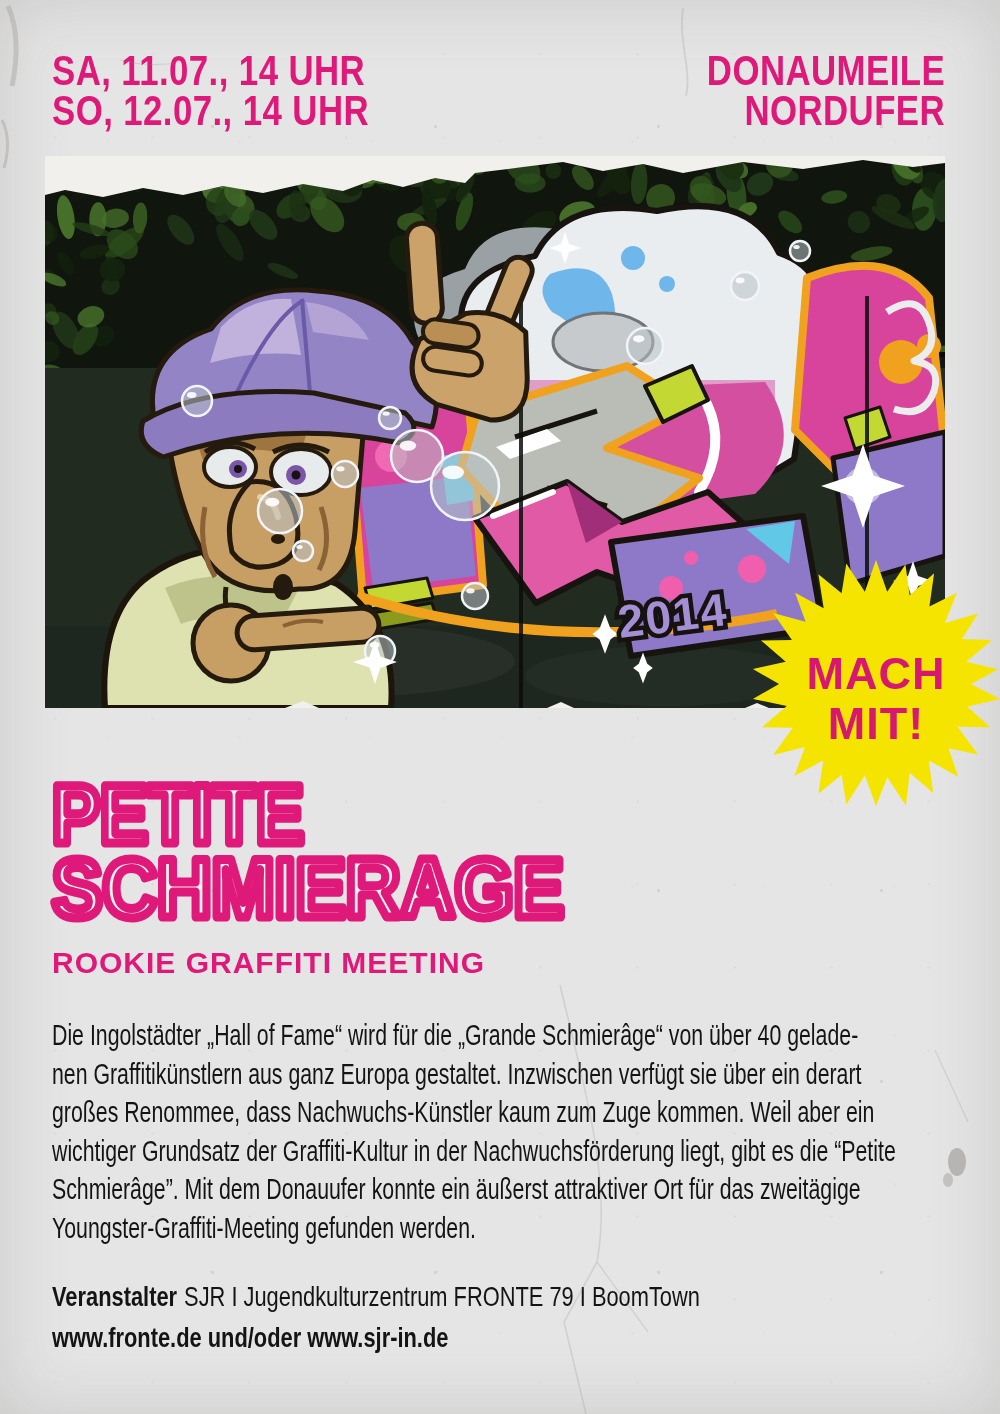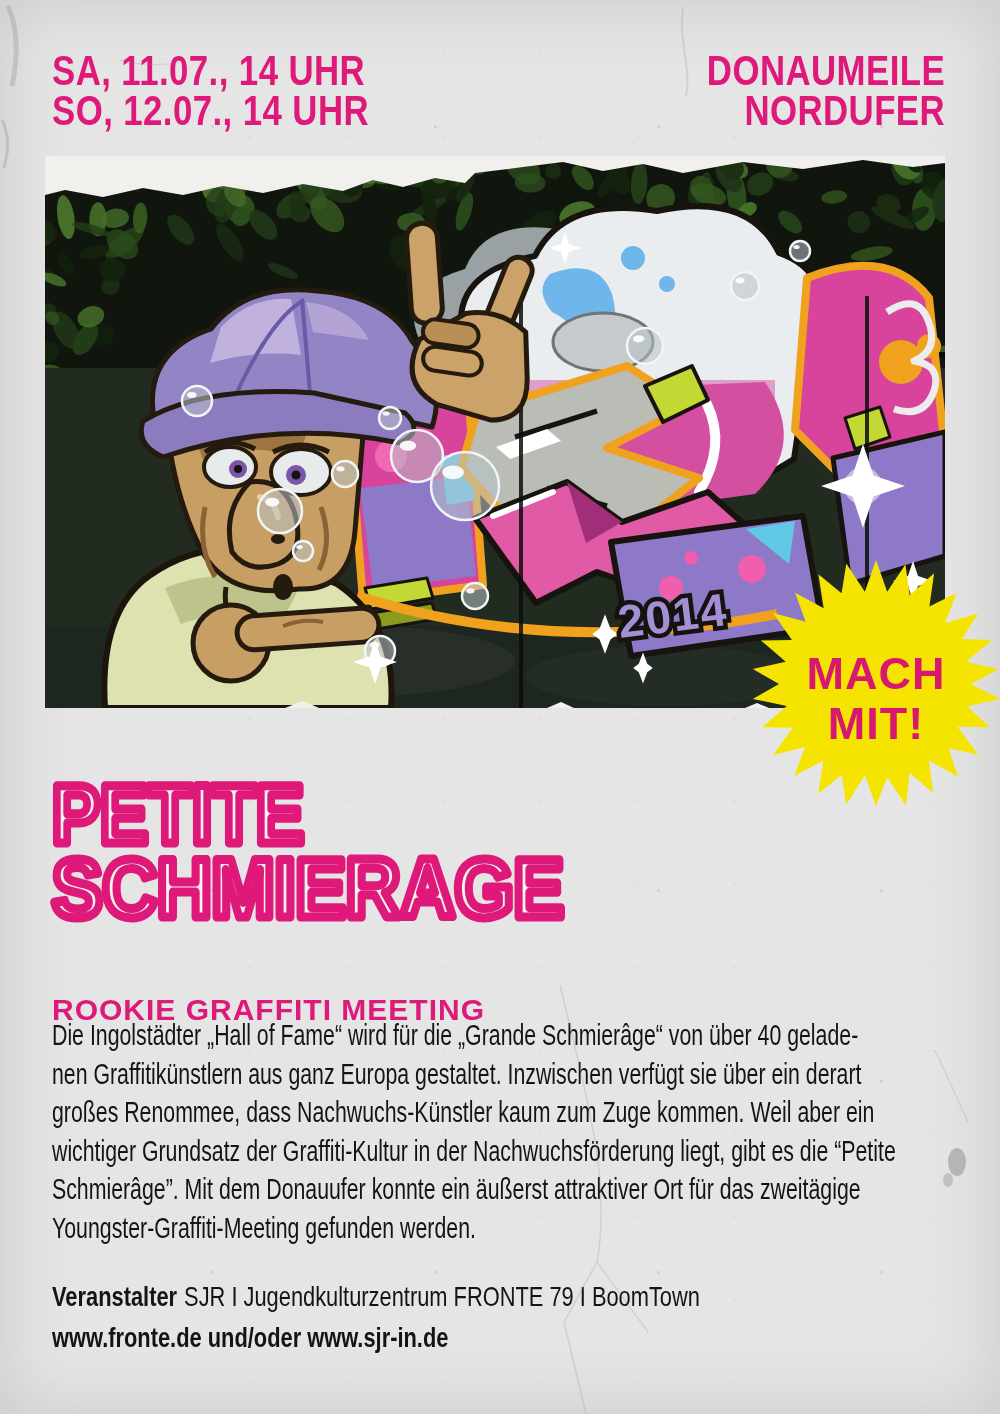--- a/index.html
+++ b/index.html
@@ -29,21 +29,21 @@
     font-size:43px; font-weight:bold; line-height:40px; letter-spacing:.5px;
     transform:scaleX(.81); transform-origin:100% 0; white-space:nowrap;
   }
   .photo{position:absolute; left:45px; top:156px; width:900px; height:552px; z-index:2;}
   .badge{position:absolute; left:752px; top:558px; width:248px; height:252px; z-index:3;}
   .badge text{font-family:"Liberation Sans",sans-serif;}
   .title-svg{position:absolute; left:46px; top:763px; z-index:4;}
   .title-svg text{font-family:"Liberation Sans",sans-serif;}
   .subtitle{
     position:absolute; left:52px; top:946px; z-index:4;
-    font-size:30px; font-weight:bold; letter-spacing:1px; white-space:nowrap;margin-top:47px;
+    font-size:30px; font-weight:bold; letter-spacing:1px; white-space:nowrap;
   }
   .body-copy{
     position:absolute; left:52px; top:1016px; width:1320px; z-index:4;
     font-size:30px; line-height:38.6px; color:#141414;
     transform:scaleX(.71); transform-origin:0 0;
   }
   .body-copy div{white-space:nowrap;}
   .footer{
     position:absolute; left:52px; top:1276px; width:1200px; z-index:4;
     font-size:28px; line-height:41px; color:#141414;

